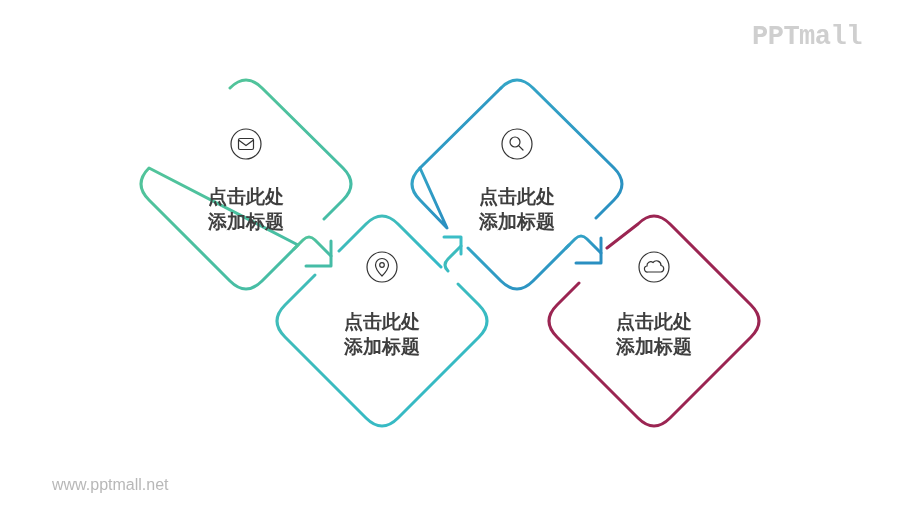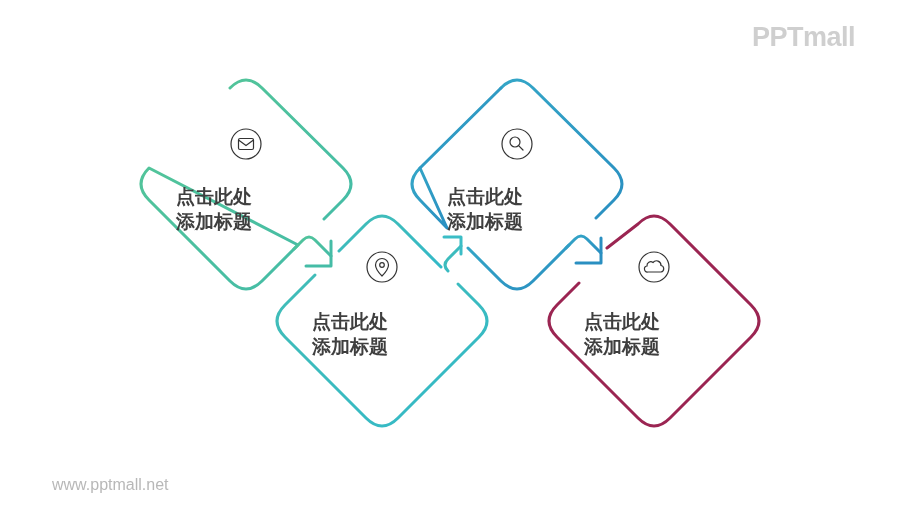--- a/index.html
+++ b/index.html
@@ -1,20 +1,20 @@
 <!DOCTYPE html>
 <html><head>
 <meta charset="utf-8">
 <style>
   html, body { margin: 0; padding: 0; background: #ffffff; }
   body { width: 900px; height: 506px; position: relative; overflow: hidden; font-family: "DejaVu Sans", sans-serif; }
-  .logo { position: absolute; left: 752px; top: 22px; font-family: Liberation Sans, sans-serif; font-size: 27px; letter-spacing: -0.5px; color: #cfcfcf; font-weight: bold; }
+  .logo { position: absolute; left: 752px; top: 22px; font-family: Liberation Mono, monospace; font-size: 27px; letter-spacing: -0.5px; color: #cfcfcf; font-weight: bold; }
   .footer-url { position: absolute; left: 52px; top: 476px; font-family: "Liberation Sans", sans-serif; font-size: 16px; color: #b8b8b8; }
   svg.diagram { position: absolute; left: 0; top: 0; }
-  .step-label { position: absolute; width: 140px; font-family: "DejaVu Sans", sans-serif; font-weight: bold; font-size: 19px; line-height: 25px; color: #3f3f3f; }
+  .step-label { position: absolute; width: 140px; text-align: center; font-family: "DejaVu Sans", sans-serif; font-weight: bold; font-size: 19px; line-height: 25px; color: #3f3f3f; }
   .step-label span { display: block; }
 </style>
 </head>
 <body>
 
 <div class="logo">PPTmall</div>
 
 <svg class="diagram" width="900" height="506" viewBox="0 0 900 506">
   <defs>
     <linearGradient id="g1" x1="0" y1="0" x2="1" y2="1">

